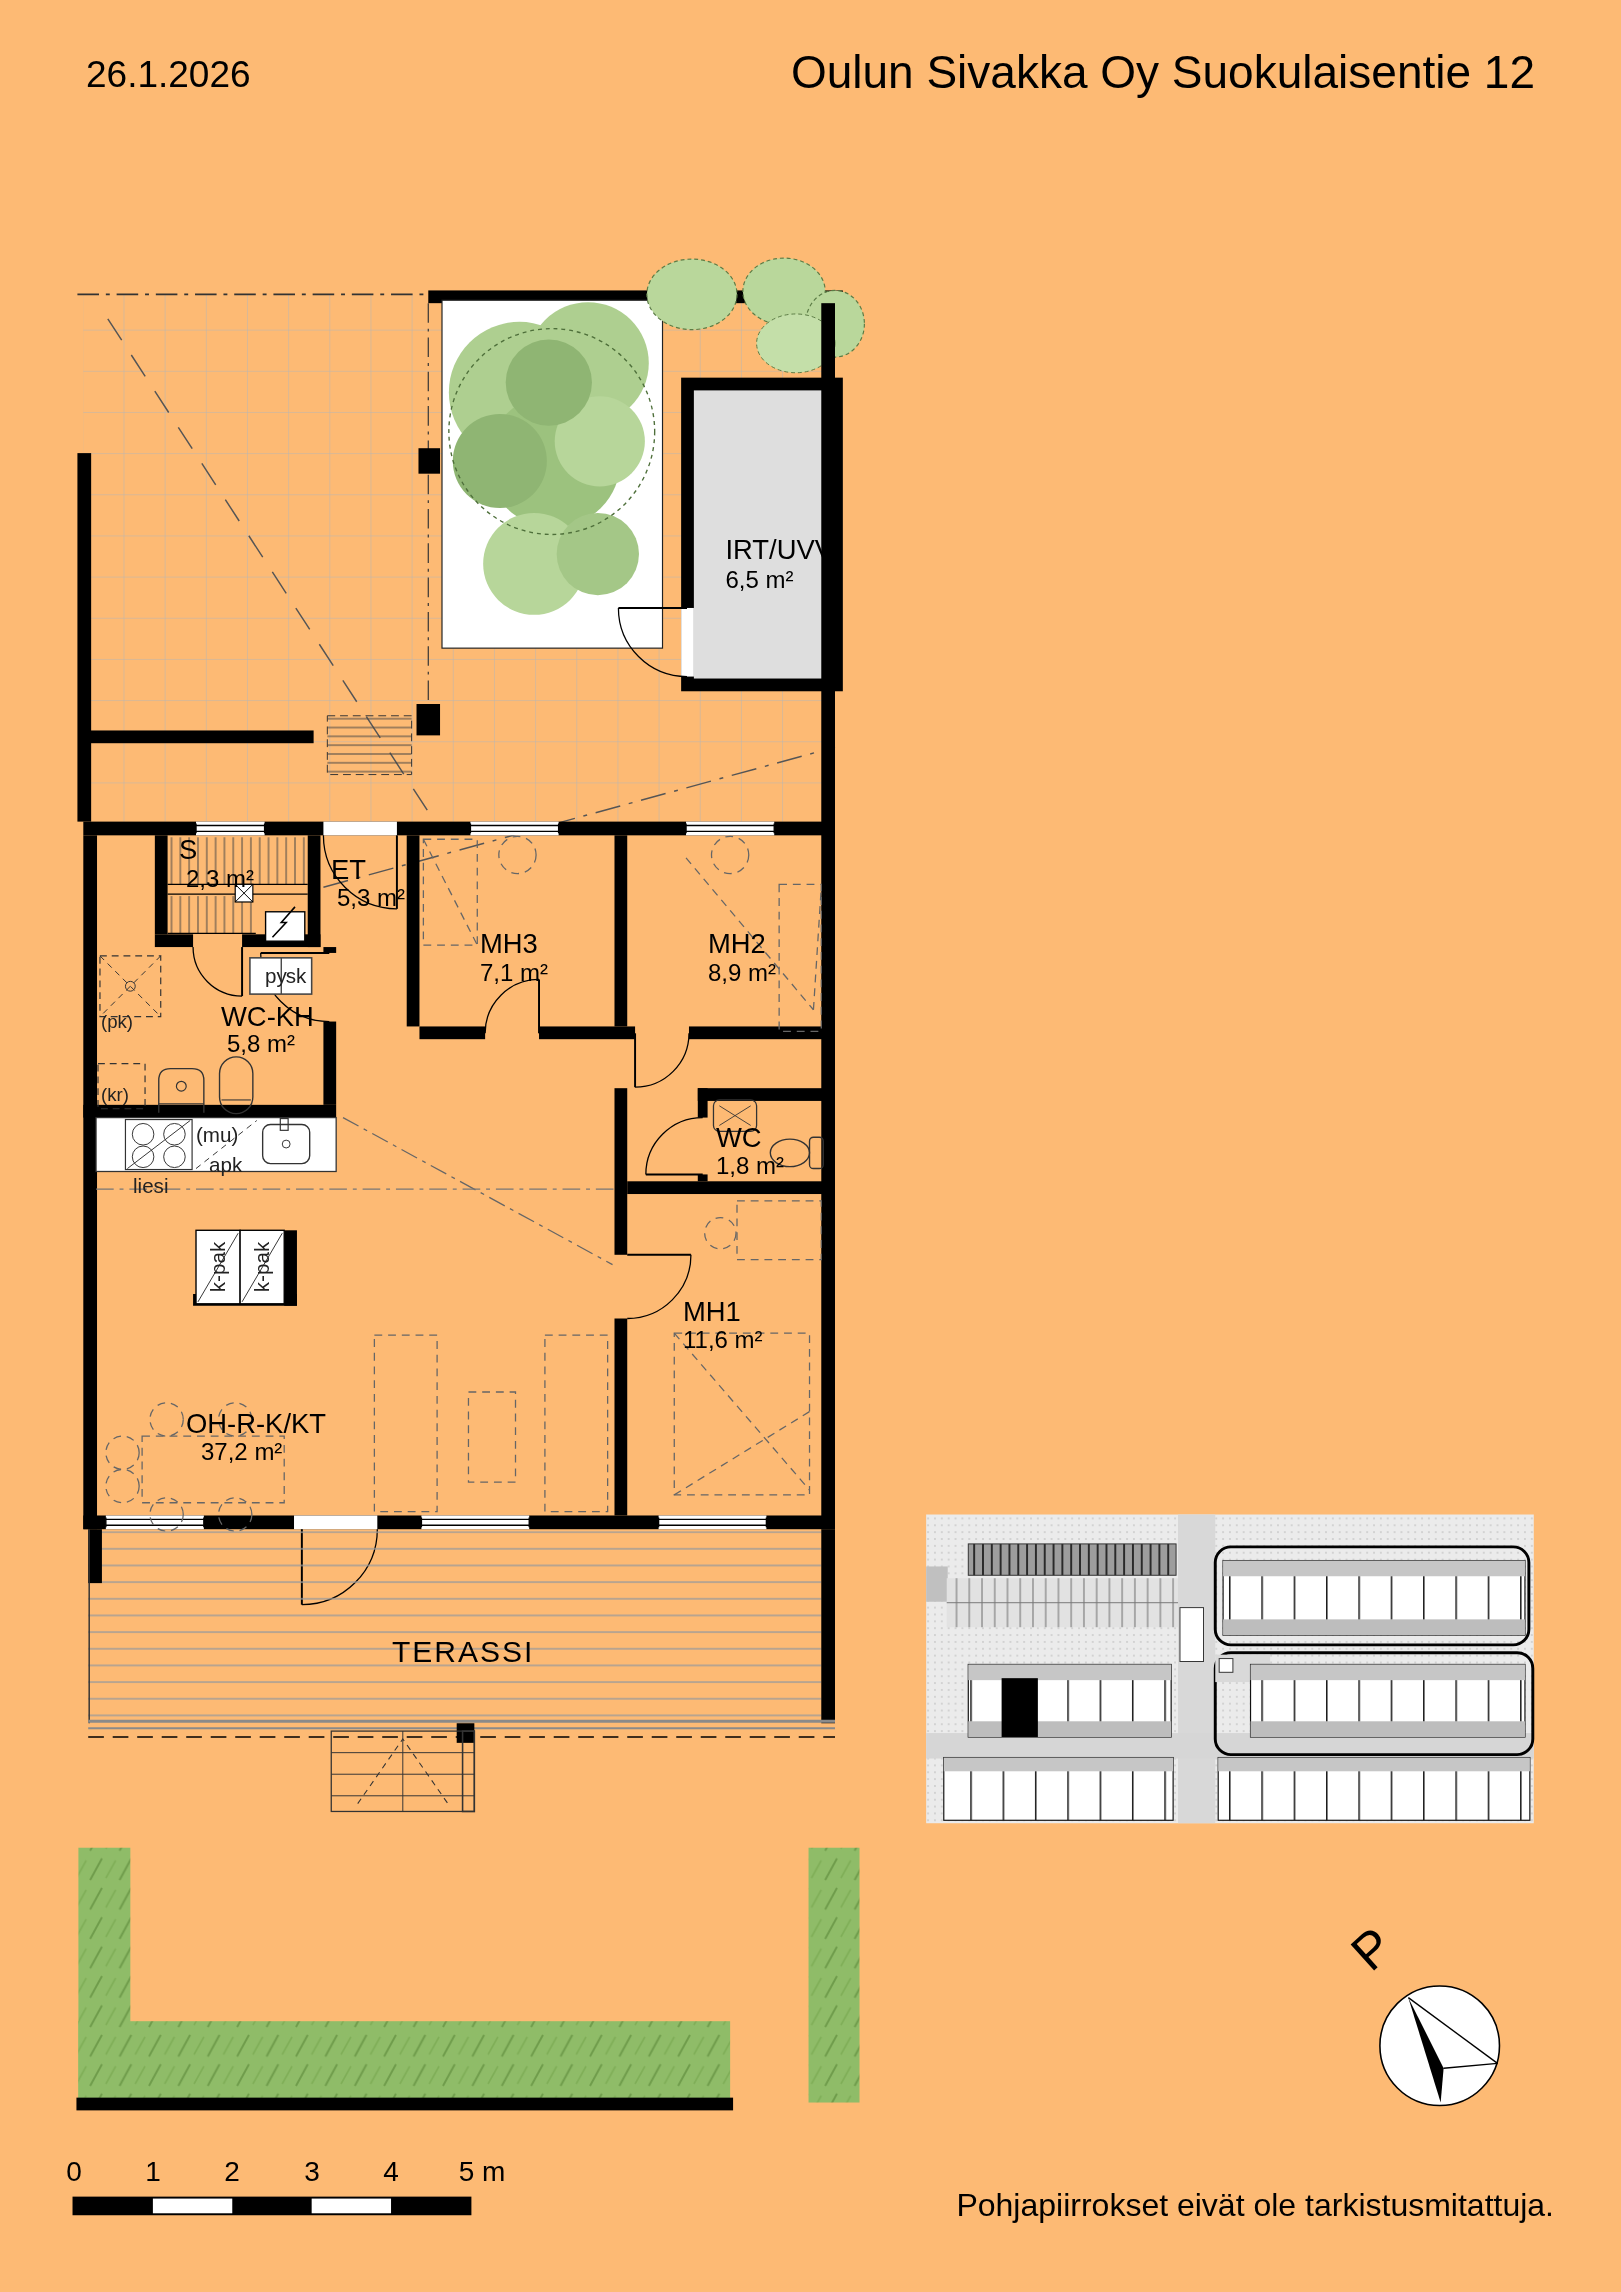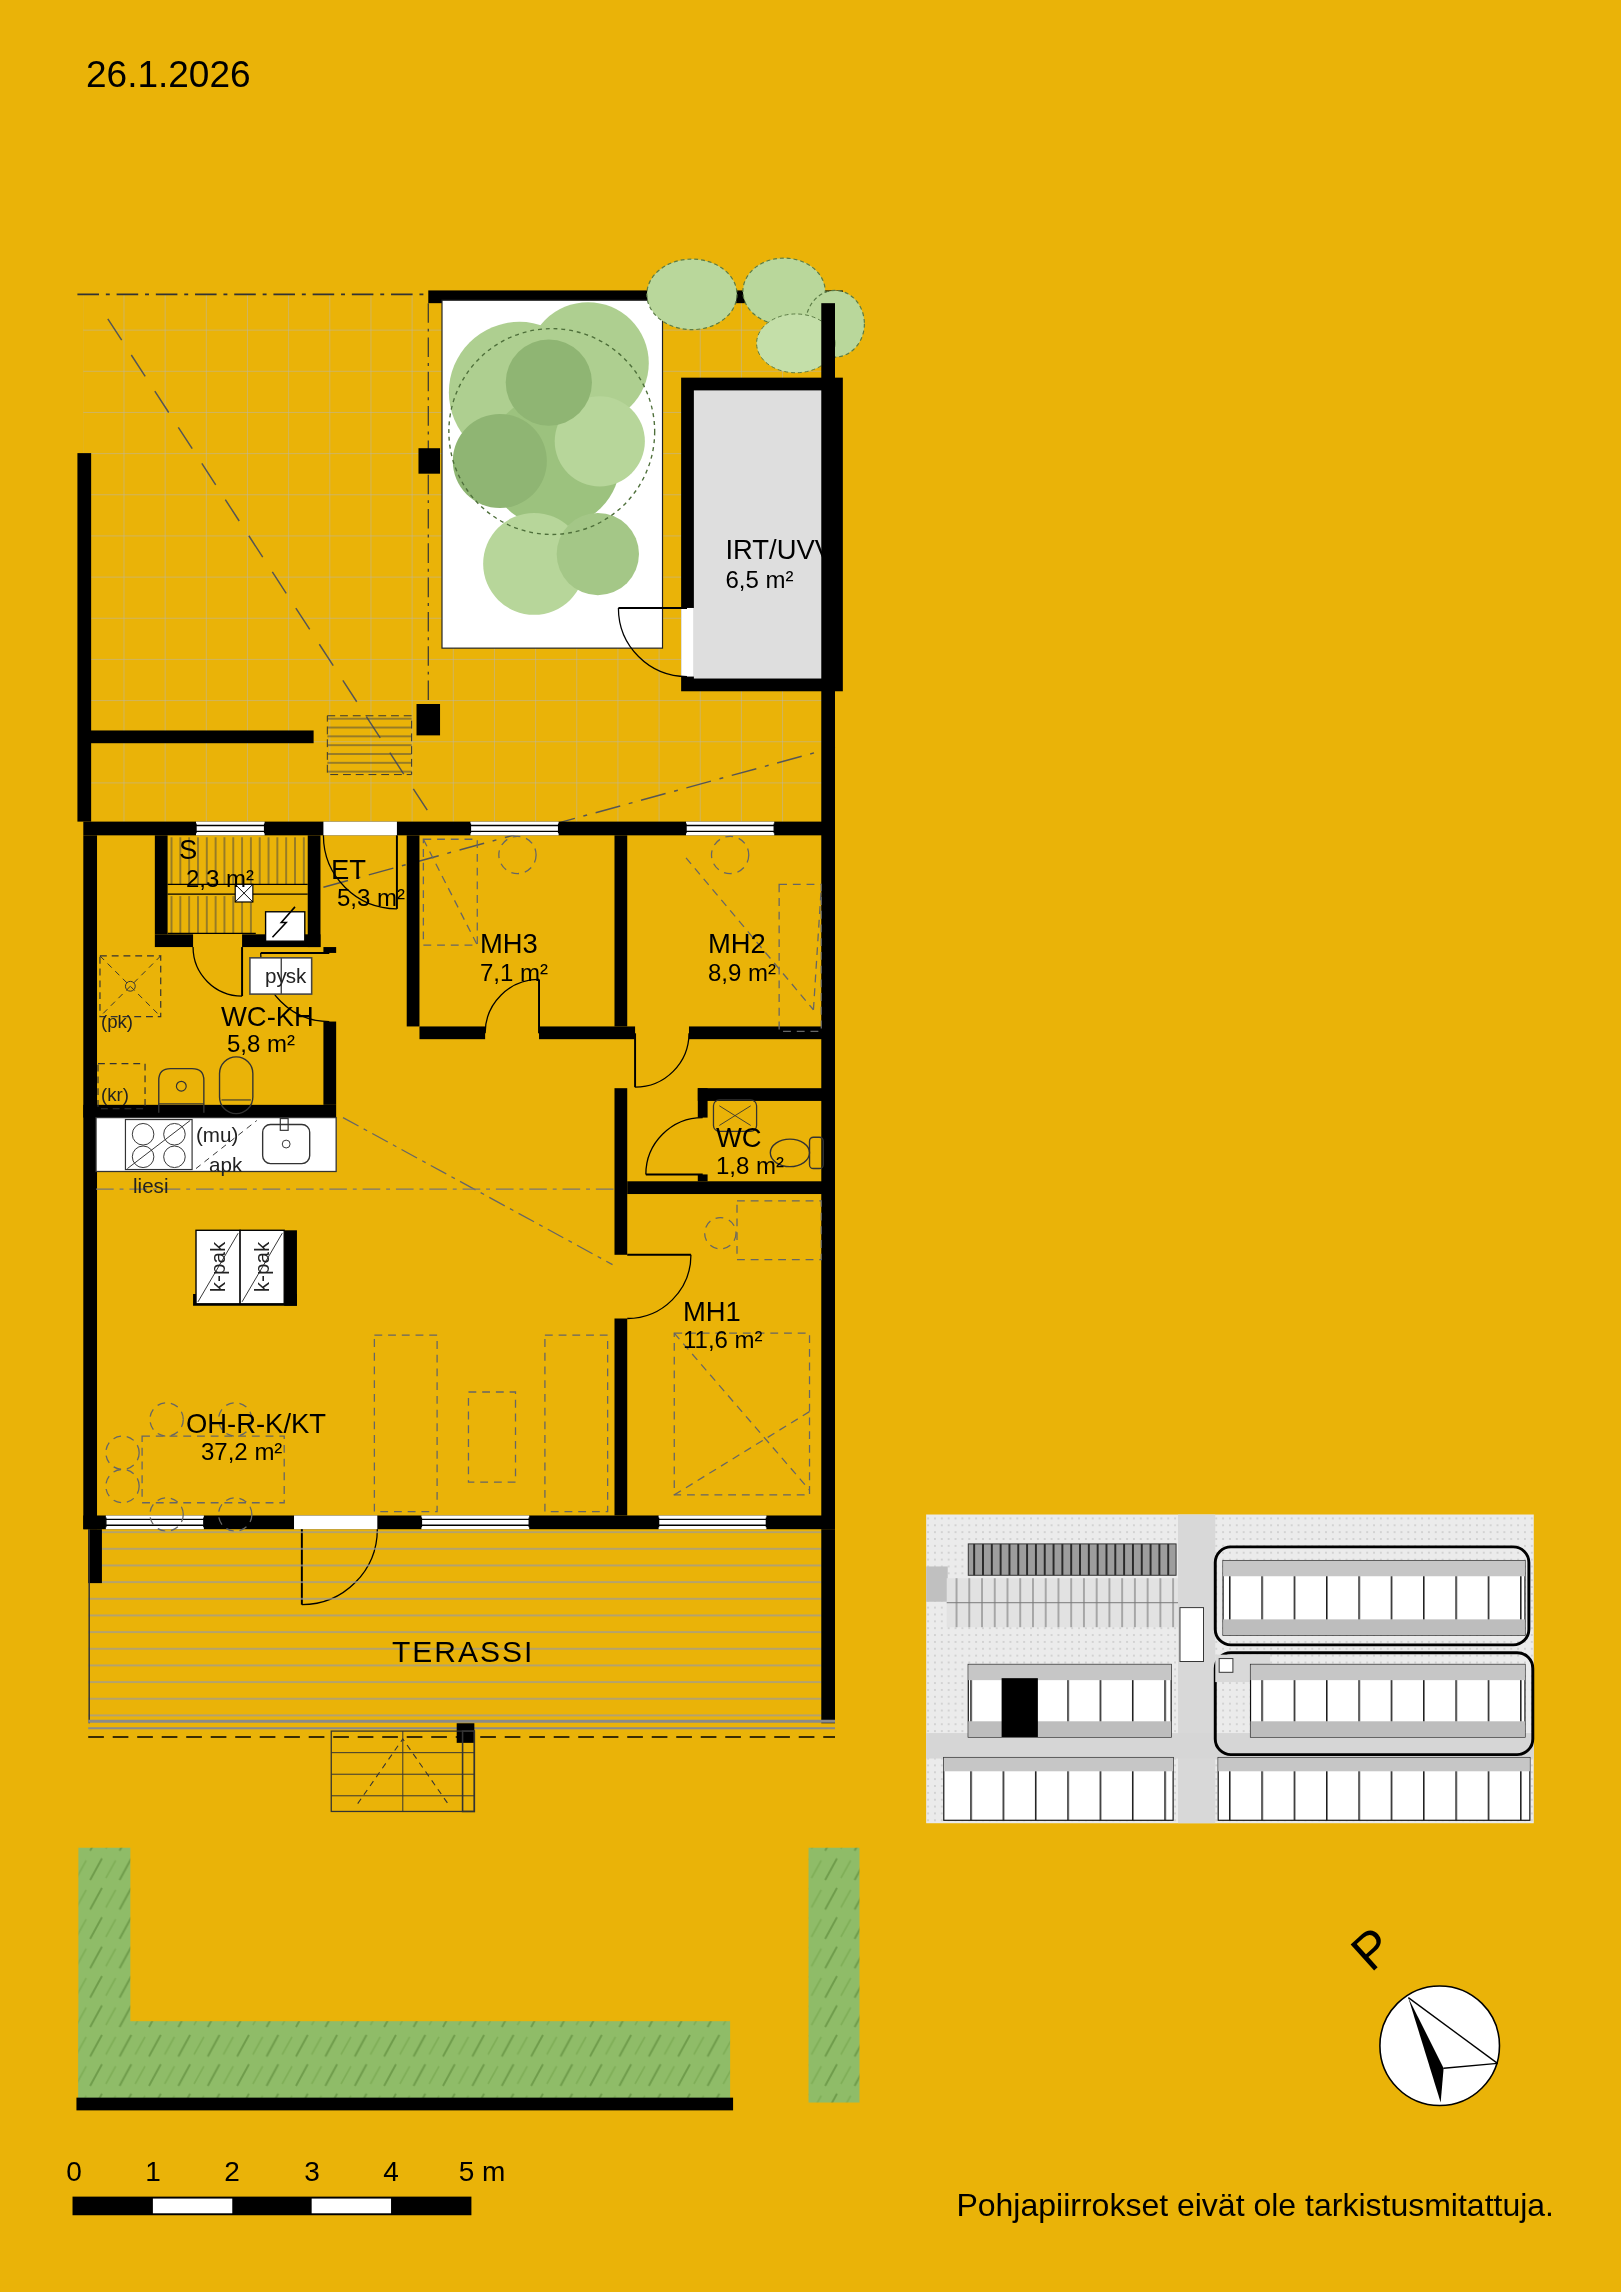--- a/index.html
+++ b/index.html
@@ -1,16 +1,16 @@
 <!DOCTYPE html>
 <html><head>
 <meta charset="utf-8">
 <style>
   html,body{margin:0;padding:0;background:#fff;}
-  .page{position:relative;width:1621px;height:2293px;background:#eab308;overflow:hidden;
+  .page{position:relative;width:1621px;height:2293px;background:#fdba74;overflow:hidden;
         font-family:"Liberation Sans", sans-serif;color:#000;}
   .plan-svg{position:absolute;left:0;top:0;}
   .lbl{position:absolute;white-space:nowrap;line-height:1.12;}
   .date{font-size:37px;}
   .title{font-size:46px;}
   .subtitle{font-size:39px;display:flex;gap:23.5px;align-items:baseline;}
   .room-name{font-size:27.4px;}
   .room-area{font-size:24px;}
   .small-lbl{font-size:20.6px;color:#222;}
   .tiny-lbl{font-size:18.6px;color:#222;}
@@ -366,20 +366,21 @@
 
   <g>
     <rect x="75" y="2242" width="405" height="17" fill="#fff" stroke="#000" stroke-width="2"></rect>
     <rect x="75" y="2242" width="81" height="17" fill="#000"></rect>
     <rect x="237" y="2242" width="81" height="17" fill="#000"></rect>
     <rect x="399" y="2242" width="81" height="17" fill="#000"></rect>
   </g>
 </svg>
 
 <div class="lbl date" style="left:86px;top:54px">26.1.2026</div>
+<div class="lbl title" style="right:86px;top:47px">Oulun Sivakka Oy Suokulaisentie 12</div>
 
 <div class="lbl room-name" style="left:686px;top:535px;width:147px;text-align:right">IRT/UVV</div>
 <div class="lbl room-area" style="left:686px;top:567px;width:147px;text-align:center">6,5 m²</div>
 
 <div class="lbl room-name" style="left:179px;top:835px">S</div>
 <div class="lbl room-area" style="left:186px;top:866px">2,3 m²</div>
 
 <div class="lbl room-name" style="left:331px;top:855px">ET</div>
 <div class="lbl room-area" style="left:337px;top:885px">5,3 m²</div>
 

